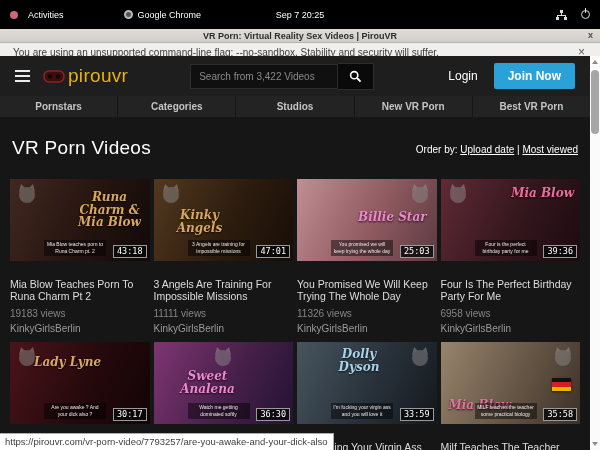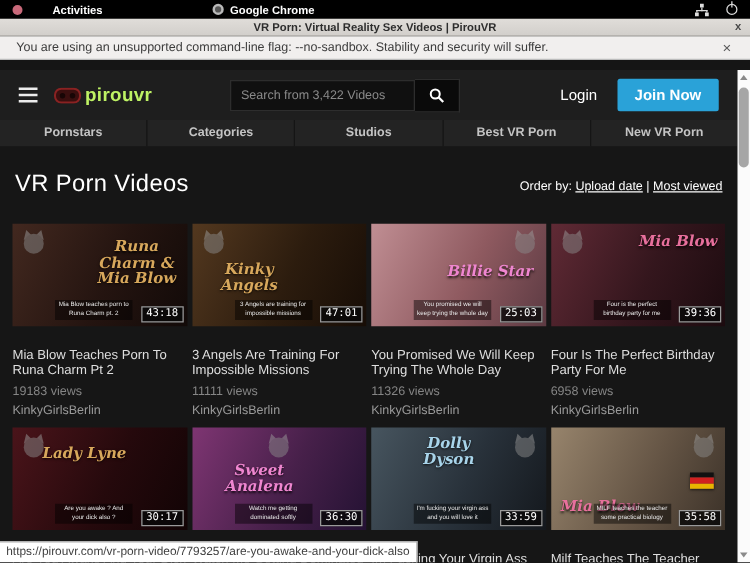--- a/index.html
+++ b/index.html
@@ -1,22 +1,22 @@
 <!DOCTYPE html>
 <html><head>
 <meta charset="utf-8">
 <style>
   *{box-sizing:border-box;margin:0;padding:0}
   html,body{width:600px;height:450px;overflow:hidden}
   body{font-family:"Liberation Sans",sans-serif;background:#151515;position:relative}
   a{text-decoration:none;cursor:pointer}
 
   
-  .sysbar{height:15px;background:#000;color:#fff;display:flex;align-items:center;
-    font-size:9px;font-weight:bold;padding:0 10px;gap:24px;position:relative}
+  .sysbar{height:29px;background:#000;color:#fff;display:flex;align-items:center;
+    font-size:9px;font-weight:normal;padding:0 10px;gap:10px;position:relative}
   .rec-dot{width:8px;height:8px;border-radius:50%;background:#c9697a;flex:0 0 auto}
   .sys-item{display:flex;align-items:center;gap:5px}
   .chrome-ic{width:9px;height:9px;border-radius:50%;border:2px solid #b9b9b9;background:#555;flex:0 0 auto}
   .sys-gap{width:40px}
   .sys-clock{position:absolute;left:0;right:0;text-align:center;pointer-events:none}
   .sys-right{margin-left:auto;display:flex;gap:14px;align-items:center;z-index:1}
   .net-ic{width:11px;height:10px;position:relative}
   .net-ic i{position:absolute;background:#ddd}
   .net-ic .a{left:4px;top:0;width:3px;height:3px}
   .net-ic .b{left:0;bottom:0;width:3px;height:3px}
@@ -47,21 +47,21 @@
     border-right:3px solid transparent;border-top:4px solid #8a8a8a}
   .sb-thumb{position:absolute;top:14px;left:1px;width:8px;height:64px;background:#a6a6a6;border-radius:4px}
 
   
   .site{position:absolute;top:56px;left:0;right:10px;bottom:0;background:#161616;overflow:hidden}
 
   .nav{height:40px;background:#1e1e1e;display:flex;align-items:center;padding:0 15px}
   .burger{width:15px;display:flex;flex-direction:column;gap:2.5px;margin-right:13px;cursor:pointer}
   .burger i{height:2.5px;background:#ececec}
   .brand{display:flex;align-items:center;gap:3px;margin-right:62px}
-  .brand-name{color:#bef264;font-weight:bold;font-size:15px;letter-spacing:.3px}
+  .brand-name{color:#eab308;font-weight:normal;font-size:19px;letter-spacing:.3px}
   .search{display:flex;align-items:center}
   .search input{width:148px;height:25px;background:#101010;border:1px solid #2d2d2d;
     color:#9a9a9a;font-size:10px;padding:0 8px;font-family:"Liberation Sans",sans-serif}
   .search input::placeholder{color:#8a8a8a}
   .search button{width:36px;height:27px;background:#0a0a0a;border:1px solid #2d2d2d;border-left:none;
     display:flex;align-items:center;justify-content:center;cursor:pointer}
   .nav-right{margin-left:auto;display:flex;align-items:center;gap:16px}
   .login{color:#fff;font-size:12px}
   .join{background:#2aa2d8;color:#fff;font-weight:bold;font-size:12px;padding:6px 14px;border-radius:2px}
 
@@ -120,20 +120,21 @@
 <div class="sysbar">
   <span class="rec-dot"></span>
   <span class="sys-item">
     <span>Activities</span>
   </span>
   <span class="sys-gap"></span>
   <span class="sys-item">
     <span class="chrome-ic"></span>
     <span>Google Chrome</span>
   </span>
+  <span class="sys-clock">Sep 7 20:25</span>
   <span class="sys-right">
     <span class="net-ic">
         <i class="a"></i>
         <i class="b"></i>
         <i class="c"></i>
         <i class="d"></i>
         <i class="e"></i>
         <i class="f"></i>
         <i class="g"></i>
       </span>
@@ -179,22 +180,22 @@
     <span class="nav-right">
       <a class="login">Login</a>
       <a class="join">Join Now</a>
     </span>
   </div>
 
   <nav class="menu">
     <a>Pornstars</a>
     <a>Categories</a>
     <a>Studios</a>
+    <a>New VR Porn</a>
     <a>Best VR Porn</a>
-    <a>New VR Porn</a>
   </nav>
 
   <div class="pagehead">
     <h1>VR Porn Videos</h1>
     <span class="orderby">
       <span>Order by:</span>
       <a>Upload date</a>
       <span>|</span>
       <a>Most viewed</a>
     </span>

